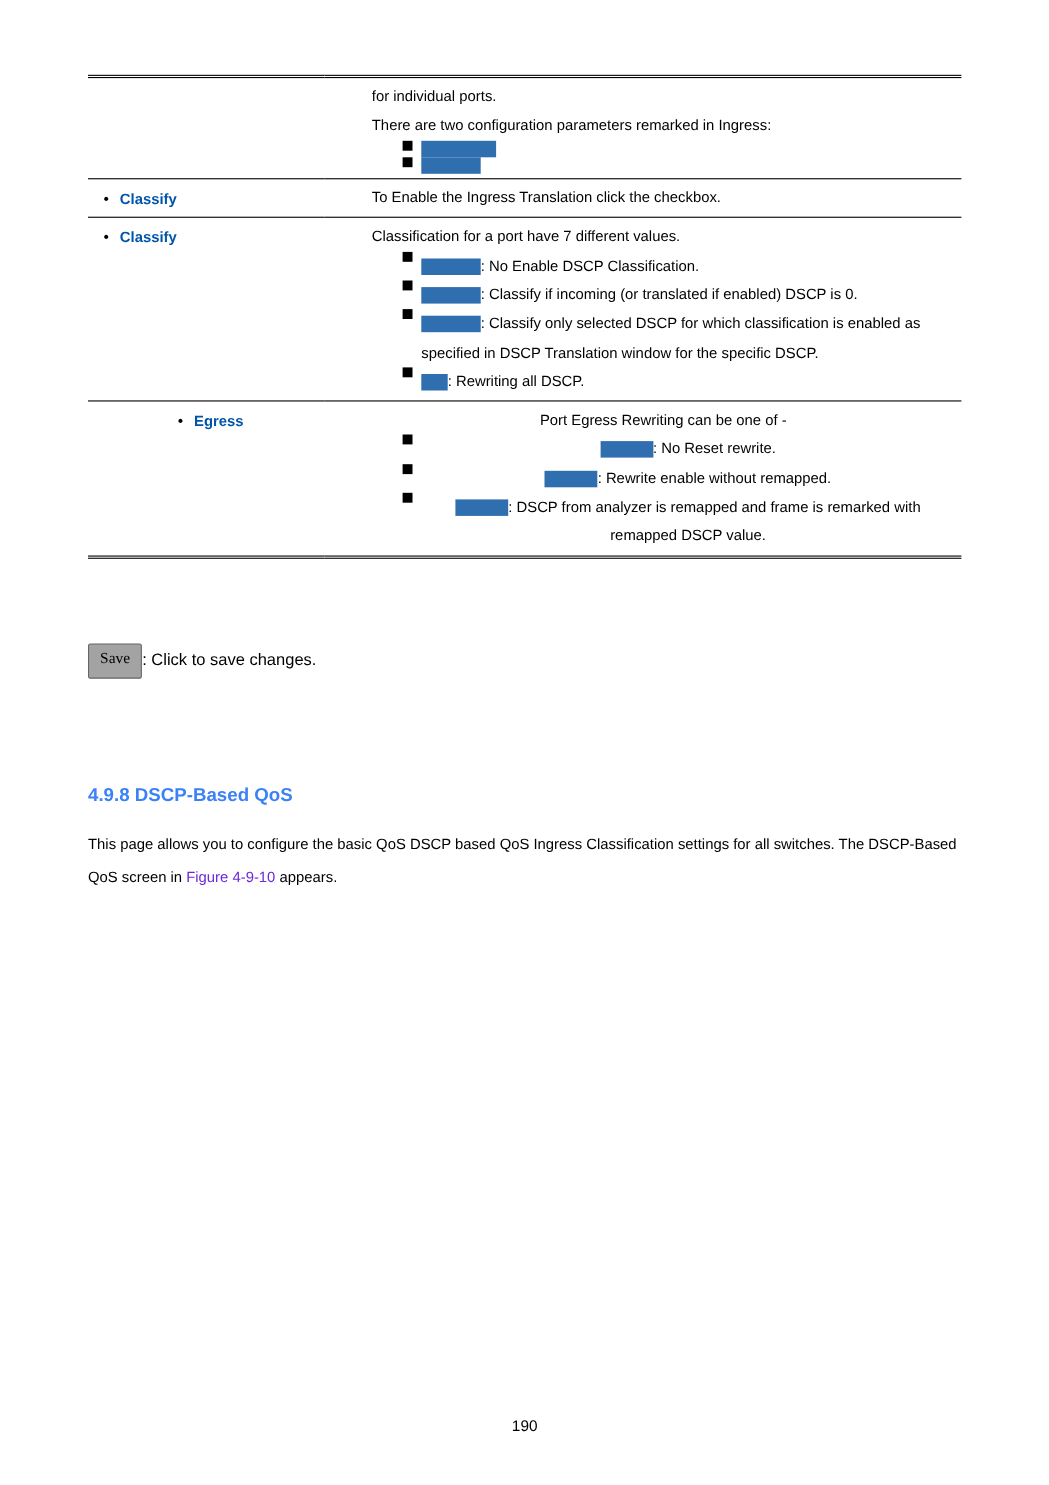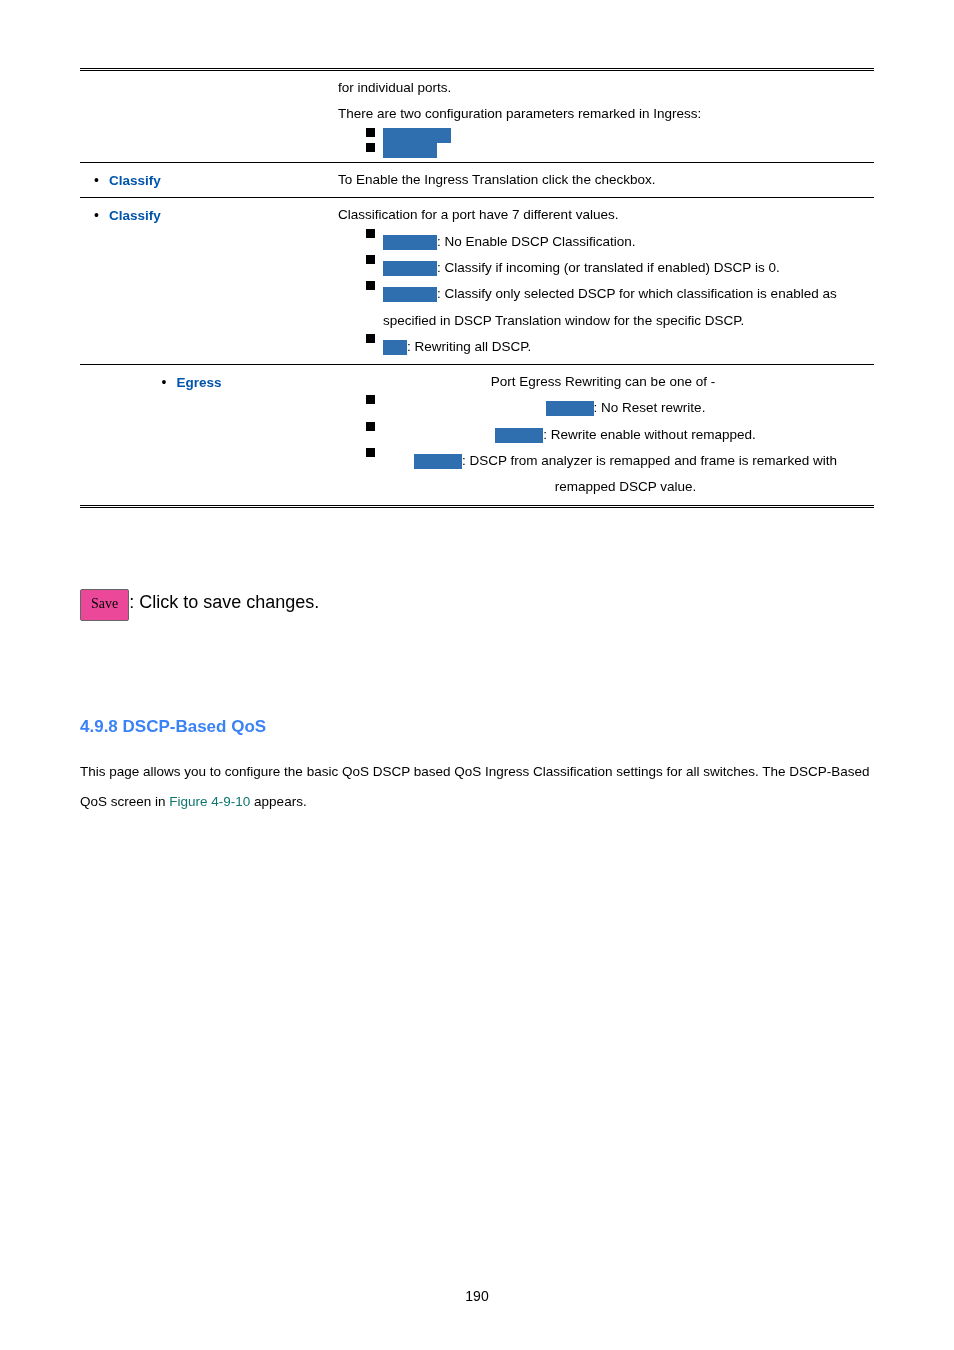--- a/index.html
+++ b/index.html
@@ -45,33 +45,33 @@
     .blue-box.w3 { width: 24px; }
     .blue-box.w4 { width: 54px; }
     .blue-box.w5 { width: 48px; }
     .blue-box.w6 { width: 48px; }
     .row-line { line-height: 1.95; margin-left: 37px; }
 
     .buttons-section { margin-top: 44px; }
     .btn {
       display: inline-block;
       border: 1px solid #666;
-      background: #ec4899;
+      background: #a3a3a3;
       font-family: "Times New Roman", serif;
       font-size: 14px;
       padding: 1px 10px 2px 10px;
       border-radius: 2px;
       vertical-align: middle;
     }
-    .btn-desc { font-size: 18px; }
+    .btn-desc { font-size: 15px; }
 
     .section-header { font-weight: bold; color: #3b82f6; font-size: 17px; margin-top: 90px; }
 
     .intro { margin-top: 14px; line-height: 2.2; }
-    .figref { color: #0f766e; }
+    .figref { color: #6d28d9; }
 
     .page-num {
       position: absolute;
       bottom: 40px;
       left: 0;
       width: 100%;
       text-align: center;
       font-size: 14px;
     }
   </style>

